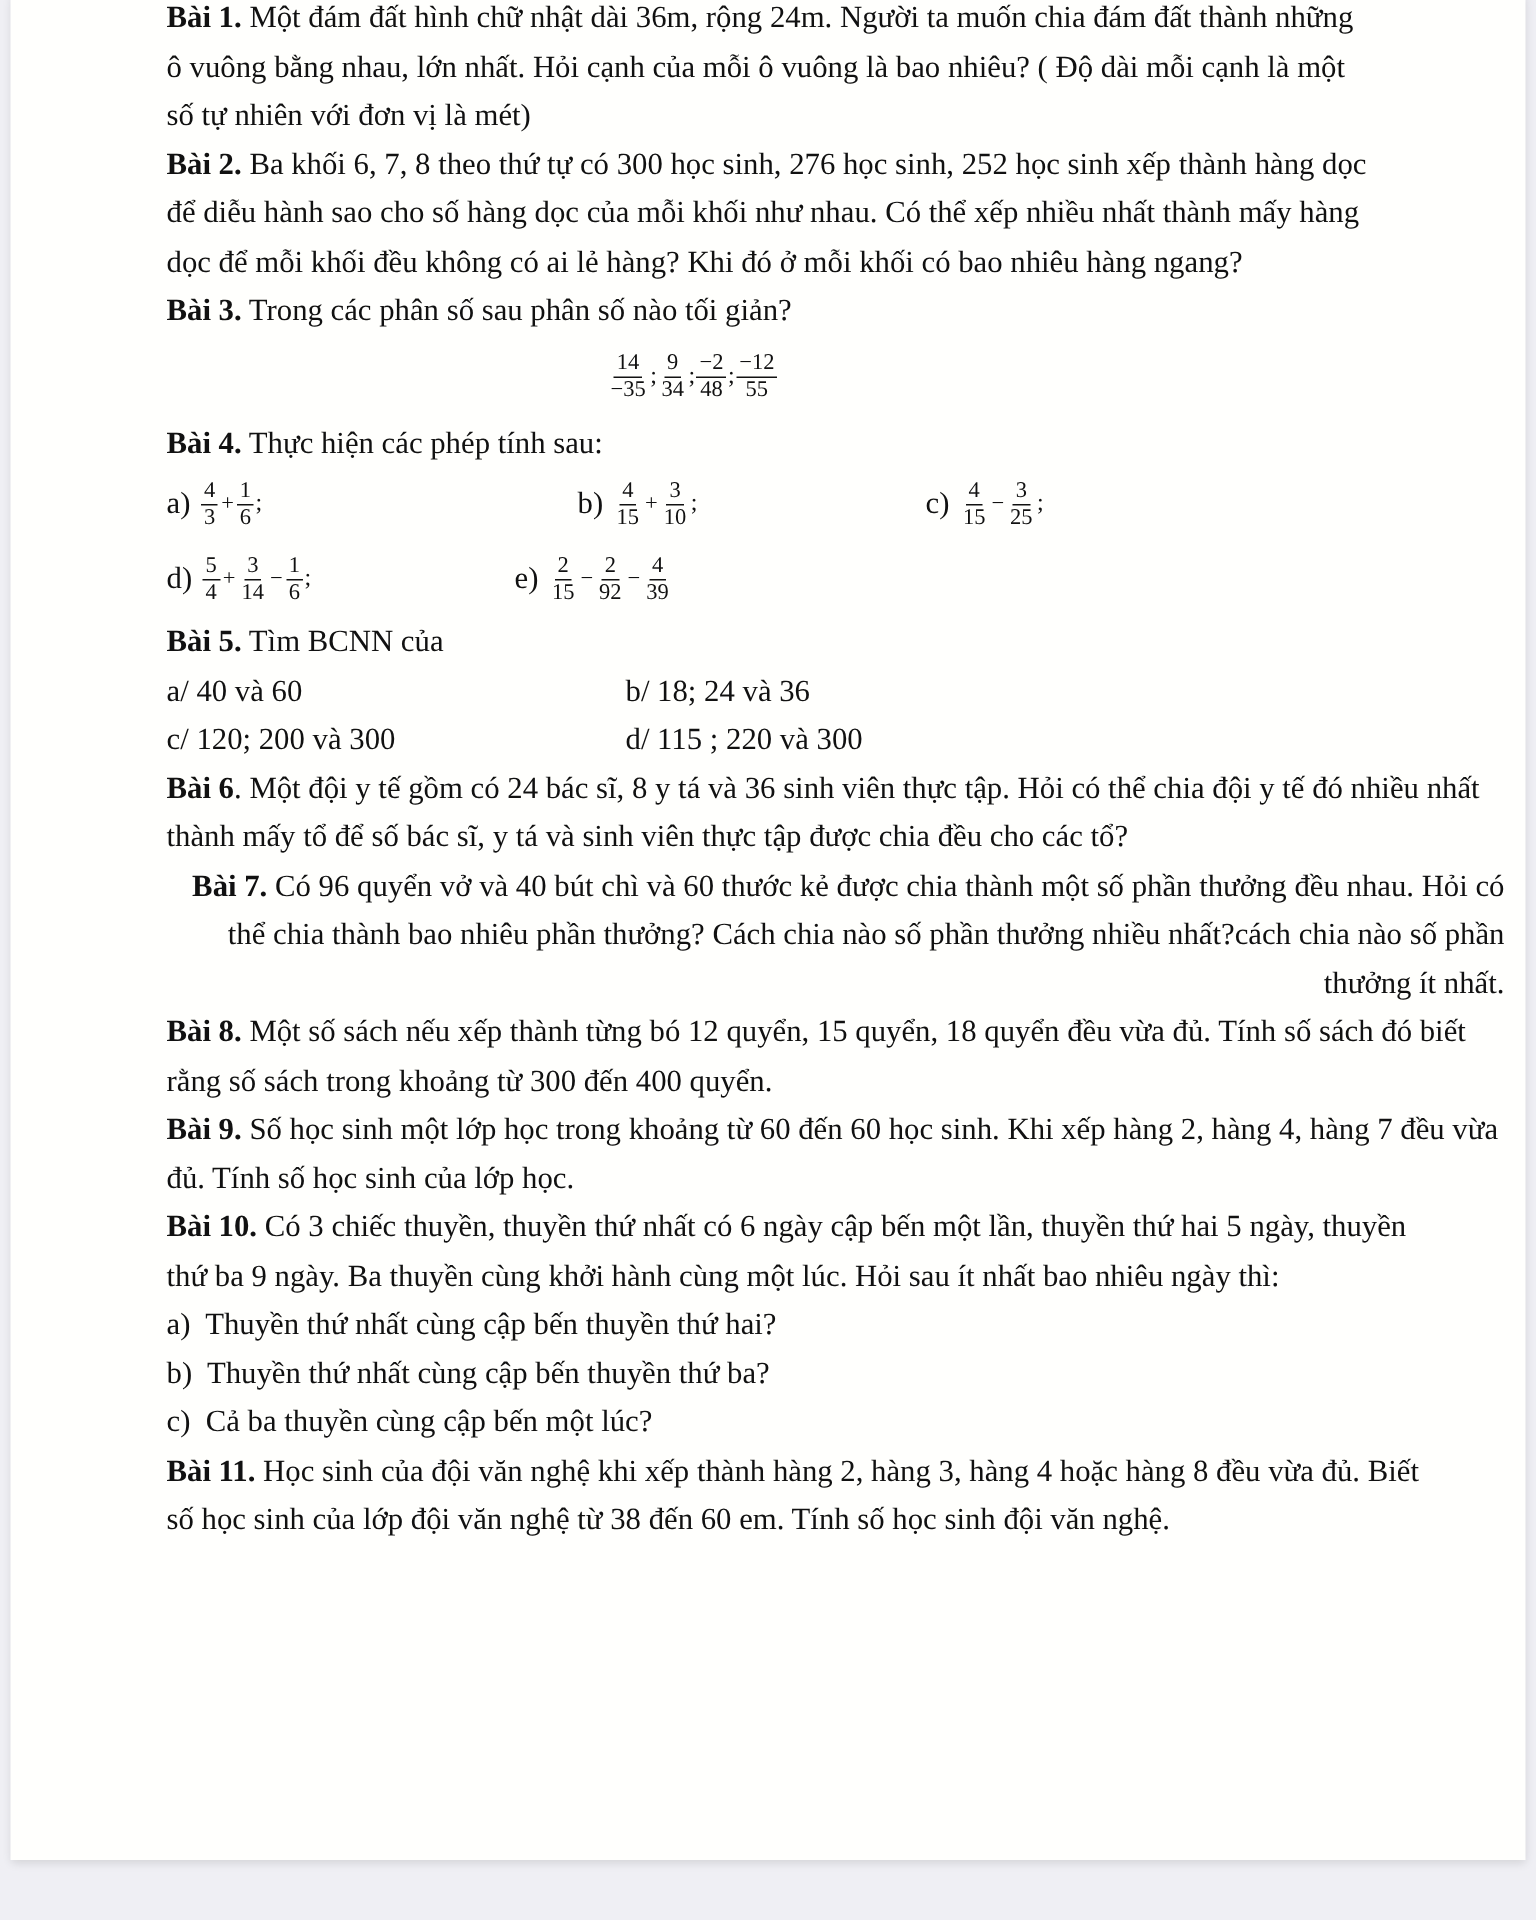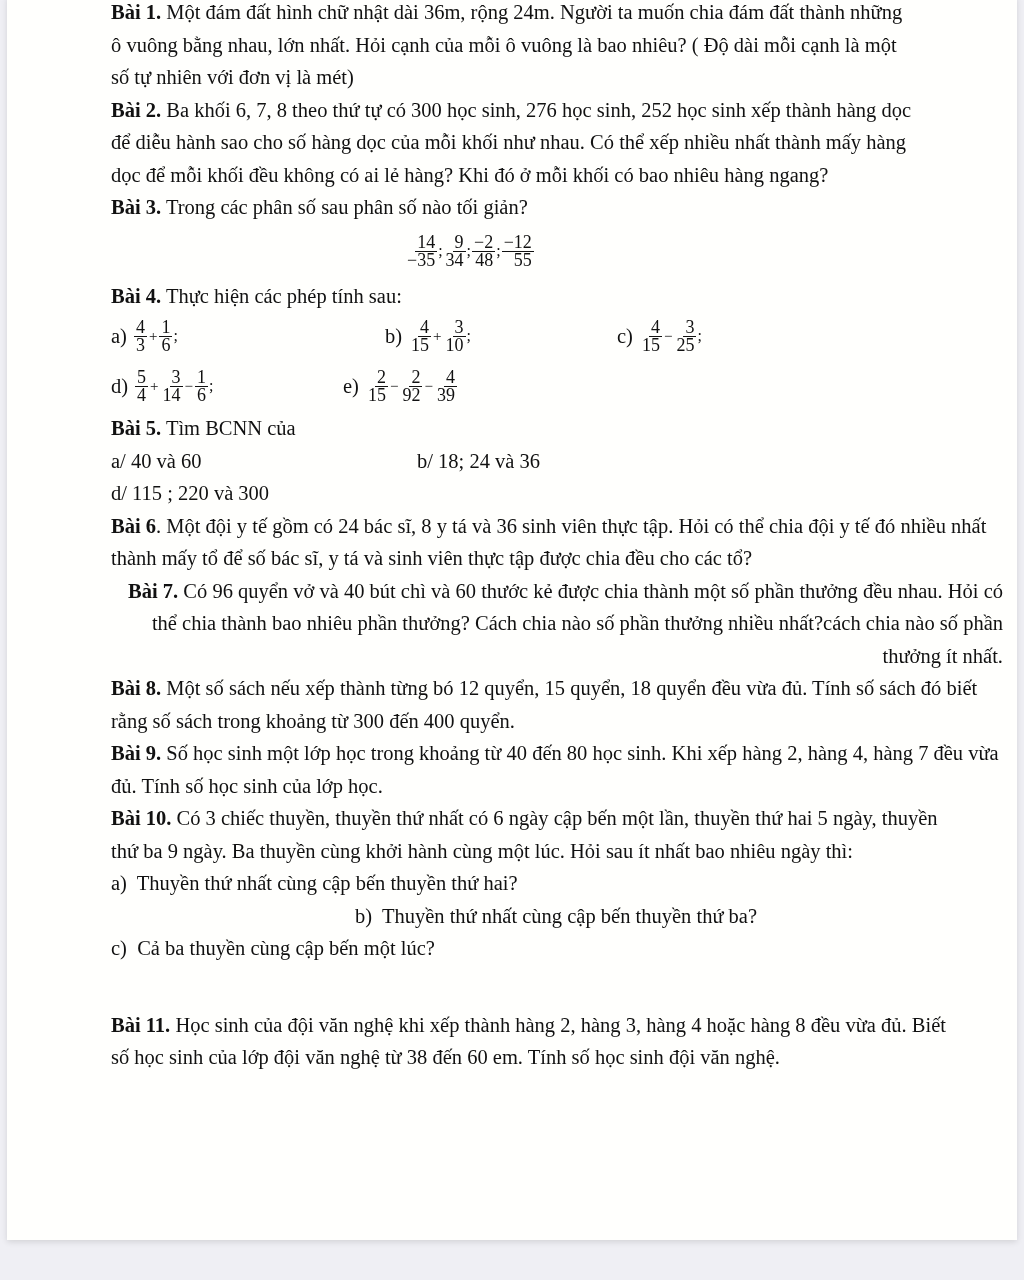--- a/index.html
+++ b/index.html
@@ -14,22 +14,22 @@
     background: #fffffd;
     box-shadow: 0 2px 6px rgba(0,0,0,0.12);
   }
   .content {
     position: absolute; left: 104px; top: 0; width: 890px;
     font-size: 20.5px; line-height: 32.5px;
   }
   .p { margin: 0; }
   .b { font-weight: bold; }
   .frac {
-    display: inline-flex; flex-direction: column; align-items: flex-end;
-    vertical-align: middle; font-size: 18px; line-height: 17px; margin: 0 1px;
+    display: inline-flex; flex-direction: column; align-items: center;
+    vertical-align: middle; font-size: 15px; line-height: 17px; margin: 0 1px;
   }
   .frac .num { border-bottom: 1px solid #111; padding: 0 2px; }
   .frac .den { padding: 0 2px; }
   .sep { font-size: 16px; vertical-align: -4px; }
   .op { font-size: 15px; margin: 0 1px; }
   .fracline { text-align: left; padding-left: 293px; height: 56px; display: flex; align-items: center; }
   .row { display: flex; align-items: center; height: 48px; }
   .cell { display: flex; align-items: center; }
   .lbl { margin-right: 6px; }
   .two-col { display: flex; align-items: flex-end; }
@@ -157,44 +157,45 @@
     </div>
 
     <p class="p">
       <span class="b">Bài 5.</span><span> Tìm BCNN của</span>
     </p>
     <div class="two-col">
       <span class="c1">a/ 40 và 60</span>
       <span>b/ 18; 24 và 36</span>
     </div>
     <div class="two-col">
+      <span class="c1">c/ 120; 200 và 300</span>
       <span>d/ 115 ; 220 và 300</span>
     </div>
 
     <p class="p" style="width:890px;">
       <span class="b">Bài 6</span><span>. Một đội y tế gồm có 24 bác sĩ, 8 y tá và 36 sinh viên thực tập. Hỏi có thể chia đội y tế đó nhiều nhất thành mấy tổ để số bác sĩ, y tá và sinh viên thực tập được chia đều cho các tổ?</span>
     </p>
 
     <p class="p" style="width:892px;text-align:right;">
       <span class="b">Bài 7.</span><span> Có 96 quyển vở và 40 bút chì và 60 thước kẻ được chia thành một số phần thưởng đều nhau. Hỏi có thể chia thành bao nhiêu phần thưởng? Cách chia nào số phần thưởng nhiều nhất?cách chia nào số phần thưởng ít nhất.</span>
     </p>
 
     <p class="p" style="width:890px;">
       <span class="b">Bài 8.</span><span> Một số sách nếu xếp thành từng bó 12 quyển, 15 quyển, 18 quyển đều vừa đủ. Tính số sách đó biết rằng số sách trong khoảng từ 300 đến 400 quyển.</span>
     </p>
 
     <p class="p" style="width:890px;">
-      <span class="b">Bài 9.</span><span> Số học sinh một lớp học trong khoảng từ 40 đến 80 học sinh. Khi xếp hàng 2, hàng 4, hàng 7 đều vừa đủ. Tính số học sinh của lớp học.</span>
+      <span class="b">Bài 9.</span><span> Số học sinh một lớp học trong khoảng từ 60 đến 60 học sinh. Khi xếp hàng 2, hàng 4, hàng 7 đều vừa đủ. Tính số học sinh của lớp học.</span>
     </p>
 
     <p class="p" style="width:830px;">
       <span class="b">Bài 10.</span><span> Có 3 chiếc thuyền, thuyền thứ nhất có 6 ngày cập bến một lần, thuyền thứ hai 5 ngày, thuyền thứ ba 9 ngày. Ba thuyền cùng khởi hành cùng một lúc. Hỏi sau ít nhất bao nhiêu ngày thì:</span>
     </p>
     <p class="p" style="white-space:pre;">a)  Thuyền thứ nhất cùng cập bến thuyền thứ hai?</p>
-    <p class="p" style="white-space:pre;text-align:center;">b)  Thuyền thứ nhất cùng cập bến thuyền thứ ba?</p>
+    <p class="p" style="white-space:pre;">b)  Thuyền thứ nhất cùng cập bến thuyền thứ ba?</p>
     <p class="p" style="white-space:pre;">c)  Cả ba thuyền cùng cập bến một lúc?</p>
 
-    <p class="p" style="width:840px;margin-top:44px;">
+    <p class="p" style="width:840px;">
       <span class="b">Bài 11.</span><span> Học sinh của đội văn nghệ khi xếp thành hàng 2, hàng 3, hàng 4 hoặc hàng 8 đều vừa đủ. Biết số học sinh của lớp đội văn nghệ từ 38 đến 60 em. Tính số học sinh đội văn nghệ.</span>
     </p>
 
   </div>
 </div>
 
 </body></html>

